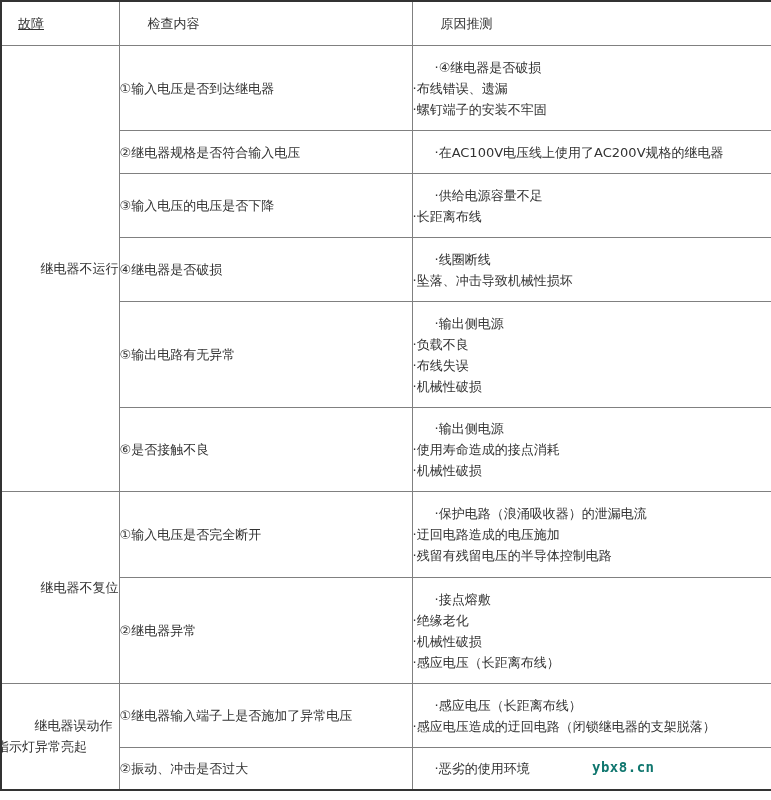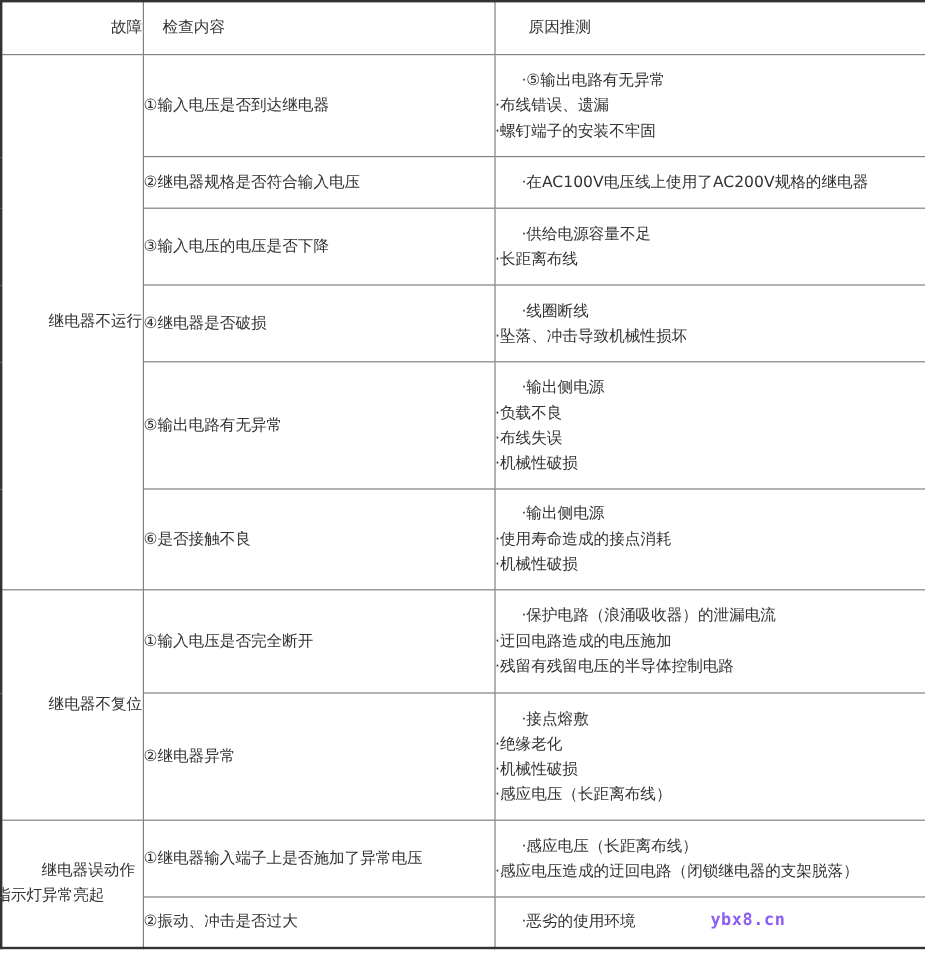--- a/index.html
+++ b/index.html
@@ -17,30 +17,30 @@
   col.c1 { width: 118px; }
   col.c2 { width: 293px; }
   col.c3 { width: 360px; }
   td.head { height: 43px; }
   td.fault { text-align: right; padding-right: 6px; }
   td.fault .line { display: block; }
   td.check { padding-left: 28px; }
   td.cause { padding-left: 4px; }
   td.cause .line { display: block; white-space: nowrap; }
   td.cause .line.first { padding-left: 22px; }
-  td.head.h1 { padding-left: 16px; text-align: right; }
-  td.head.h2 { padding-left: 16px; }
+  td.head.h1 { padding-left: 16px; text-align: left; text-decoration: underline; }
+  td.head.h2 { padding-left: 28px; }
   td.head.h3 { padding-left: 28px; }
   .r1 { height: 85px; } .r2 { height: 43px; } .r3 { height: 64px; } .r4 { height: 64px; }
   .r5 { height: 106px; } .r6 { height: 84px; } .r7 { height: 86px; } .r8 { height: 106px; }
   .r9 { height: 64px; } .r10 { height: 42px; }
   .watermark {
     position: absolute; left: 592px; top: 759px;
     font-family: "DejaVu Sans Mono", "Liberation Mono", monospace; font-weight: bold;
-    font-size: 14px; color: #8b5cf6; letter-spacing: 0.5px;
+    font-size: 14px; color: #0f766e; letter-spacing: 0.5px;
   }
   td.fault.last .line.l1 { padding-right: 0; margin-left: 24px; }
   td.fault.last { text-align: right; padding-right: 6px; }
   td.fault.last .line.l2 { text-align: left; margin-left: -6px; }
 </style>
 </head>
 <body>
 
 <table class="fault-table">
   <colgroup>
@@ -52,21 +52,21 @@
       <tr>
     <td class="head h1">故障</td>
     <td class="head h2">检查内容</td>
     <td class="head h3">原因推测</td>
   </tr>
 
   <tr class="r1">
     <td class="fault" rowspan="6">继电器不运行</td>
     <td class="check">①输入电压是否到达继电器</td>
     <td class="cause">
-      <span class="line first">·⑤输出电路有无异常</span>
+      <span class="line first">·④继电器是否破损</span>
       <span class="line">·布线错误、遗漏</span>
       <span class="line">·螺钉端子的安装不牢固</span>
     </td>
   </tr>
   <tr class="r2">
     <td class="check">②继电器规格是否符合输入电压</td>
     <td class="cause">
       <span class="line first">·在AC100V电压线上使用了AC200V规格的继电器</span>
     </td>
   </tr>

